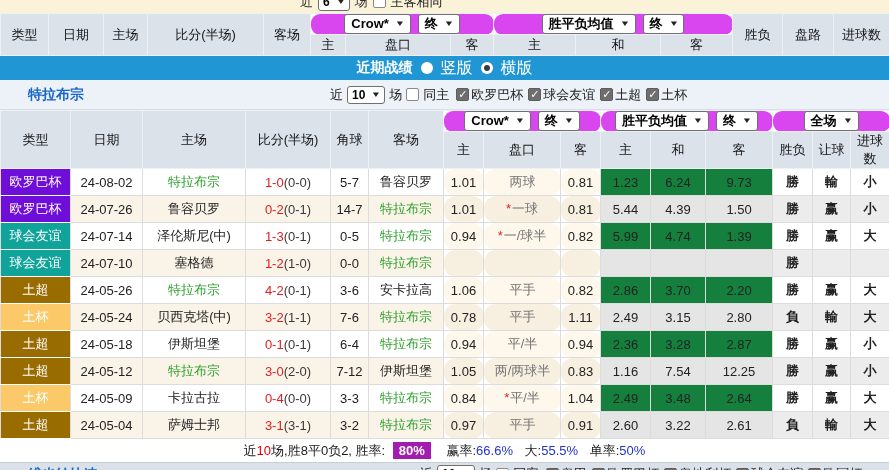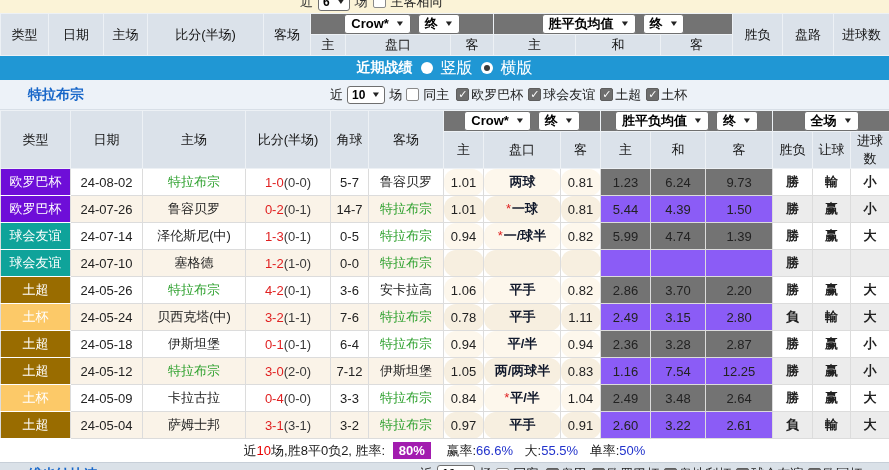--- a/index.html
+++ b/index.html
@@ -18,54 +18,54 @@
   
   .cb { display:inline-flex; width:13px; height:13px; border:1px solid #8a8a8a; background:#fff; border-radius:2px; align-items:center; justify-content:center; font-size:11px; color:#fff; line-height:1; }
   .cb.checked { background:#6e6e6e; border-color:#5e5e5e; }
   .cb-label { font-size:13px; color:#222; margin-right:3px; }
 
   
   table { border-collapse:collapse; table-layout:fixed; width:889px; }
   th { background:#dbe2ea; font-weight:400; font-size:13px; color:#151515; border:1px solid #edf1f5; padding:0; height:21px; }
   .top-table { border-top:1px solid #8f9aa5; border-bottom:1px solid #9fb0bf; }
   .top-table tr.ra th { height:19px; }
-  .sel-cell { background:#737373; }
+  .sel-cell { background:#d946ef;border-radius:9px; }
   .sel-wrap { display:flex; align-items:center; justify-content:center; gap:7px; }
 
   
   .blue-bar { height:24px; background:#2097d4; display:flex; align-items:center; justify-content:center; gap:8px; color:#fff; }
   .blue-bar .title { font-weight:700; font-size:14px; }
   .blue-bar .opt { font-size:16px; }
   .radio { width:12px; height:12px; border-radius:50%; background:#fff; display:inline-flex; align-items:center; justify-content:center; }
   .radio.sel-on::after { content:""; width:6px; height:6px; border-radius:50%; background:#3a3a3a; }
 
   
   .section-bar { height:30px; background:#edf2f8; position:relative; display:flex; align-items:center; border-bottom:1px solid #d8dfe7; }
   .section-bar .team { margin-left:28px; font-weight:700; font-size:14px; color:#1766c8; }
   .section-bar .controls { position:absolute; left:330px; display:flex; align-items:center; gap:4px; font-size:13px; color:#222; }
 
   
   .main-table td { border:1px solid #dcdcdc; font-size:13px; text-align:center; padding:0; height:27px; background:#fff; color:#222; }
   tr.even td { background:#faf3e8; }
   td.c-beige { background:#fdf7ec;border-radius:12px; }
   tr.even td.c-beige { background:#f7efe0; }
-  td.c-blue { background:#737373; }
-  tr.even td.c-blue { background:#8b5cf6;margin-left:12px; }
+  td.c-blue { background:#15803d; }
+  tr.even td.c-blue { background:#e5e5e5;margin-left:12px; }
   td.c-res { background:#fff; }
   tr.even td.c-res { background:#ececec; }
   td.type-badge { color:#fff; border-color:#fff #dcdcdc; font-size:13px; }
   .t-purple { background:#6e0ed8 !important; }
   .t-teal   { background:#0fa39a !important; }
   .t-brown  { background:#996c00 !important; }
   .t-gold   { background:#fcc968 !important; }
   .team-green { color:#2fa12f; }
   .ft { color:#e02020; }
   .ht { color:#3a3a3a; }
   .star { color:#e02020; margin-right:1px; }
-  .hc-text { color:#0f172a;font-weight:bold; }
+  .hc-text { color:#737373; }
   .v-draw { color:#3b77b0; }
   .red { color:#cf0a0a; }
   .green { color:#0a8f0a; }
   td.bold { font-weight:700; }
 
   
   .summary { height:23px; line-height:23px; text-align:center; font-size:13px; color:#1b1b1b; background:#fff; }
   .summary .rate-badge { background:#a21caf; color:#fff; font-weight:700; padding:1px 6px; margin:0 4px; }
   .summary .blue { color:#2233cc; }
   .summary .gap { margin-left:8px; }

